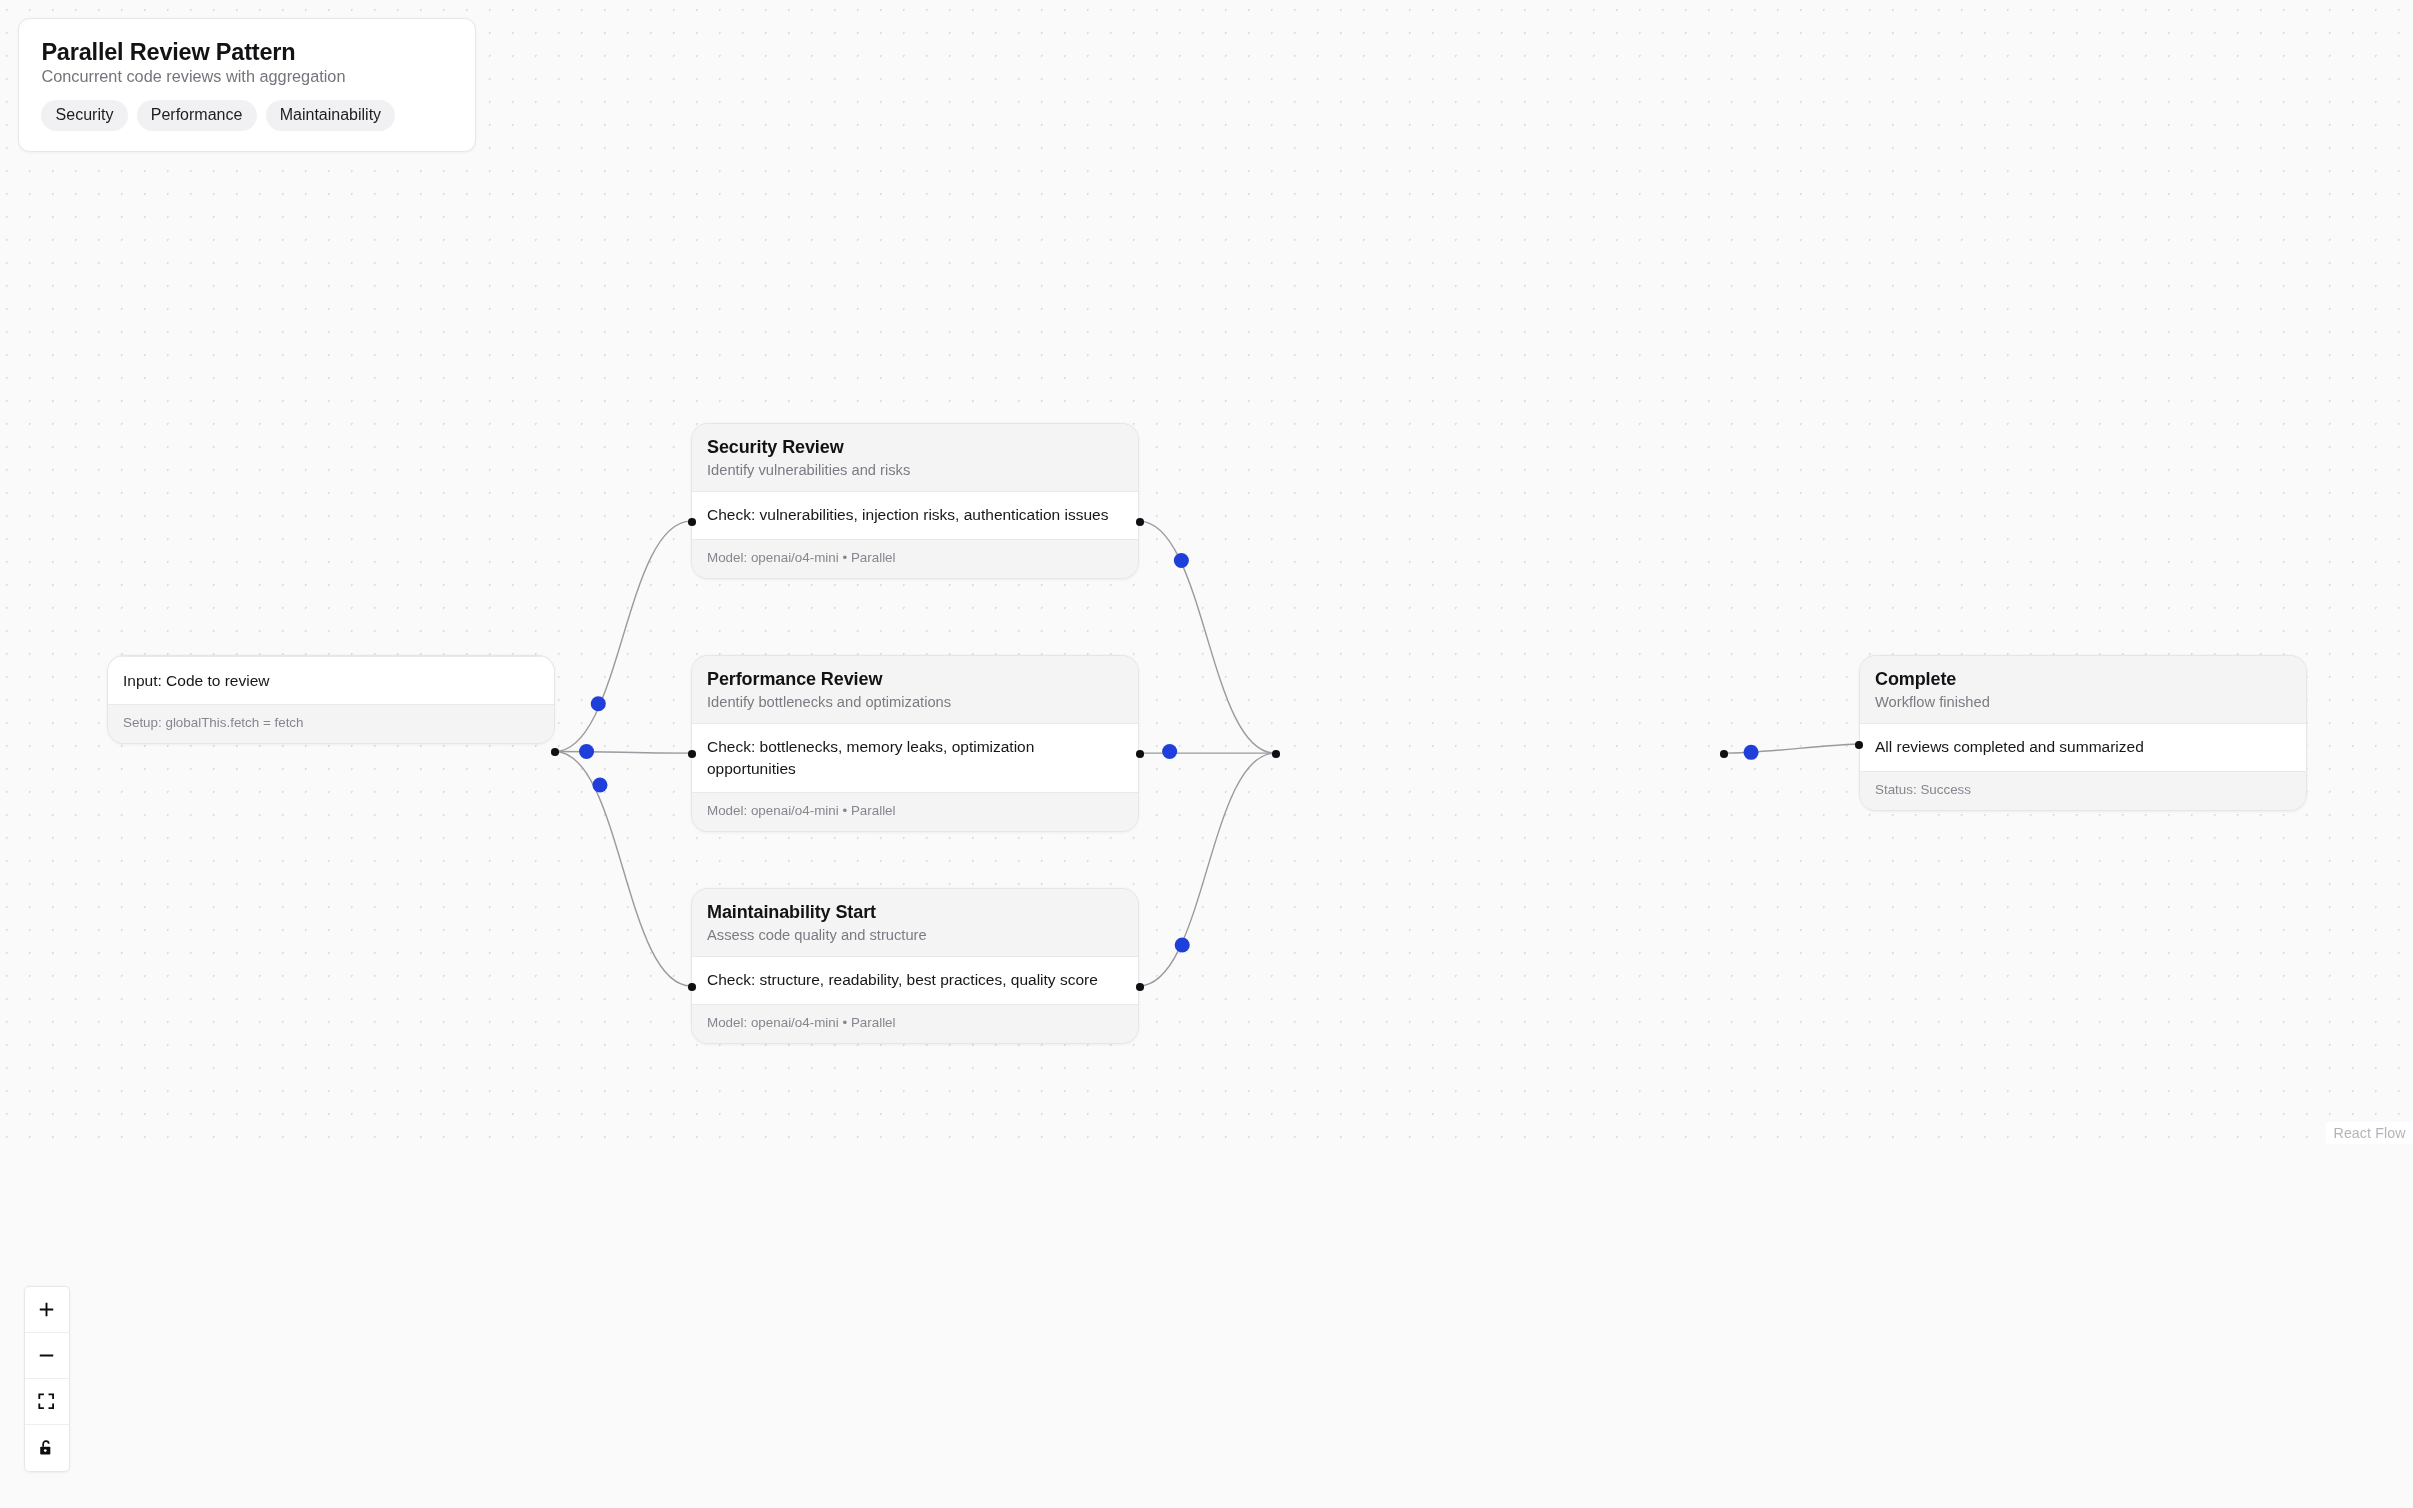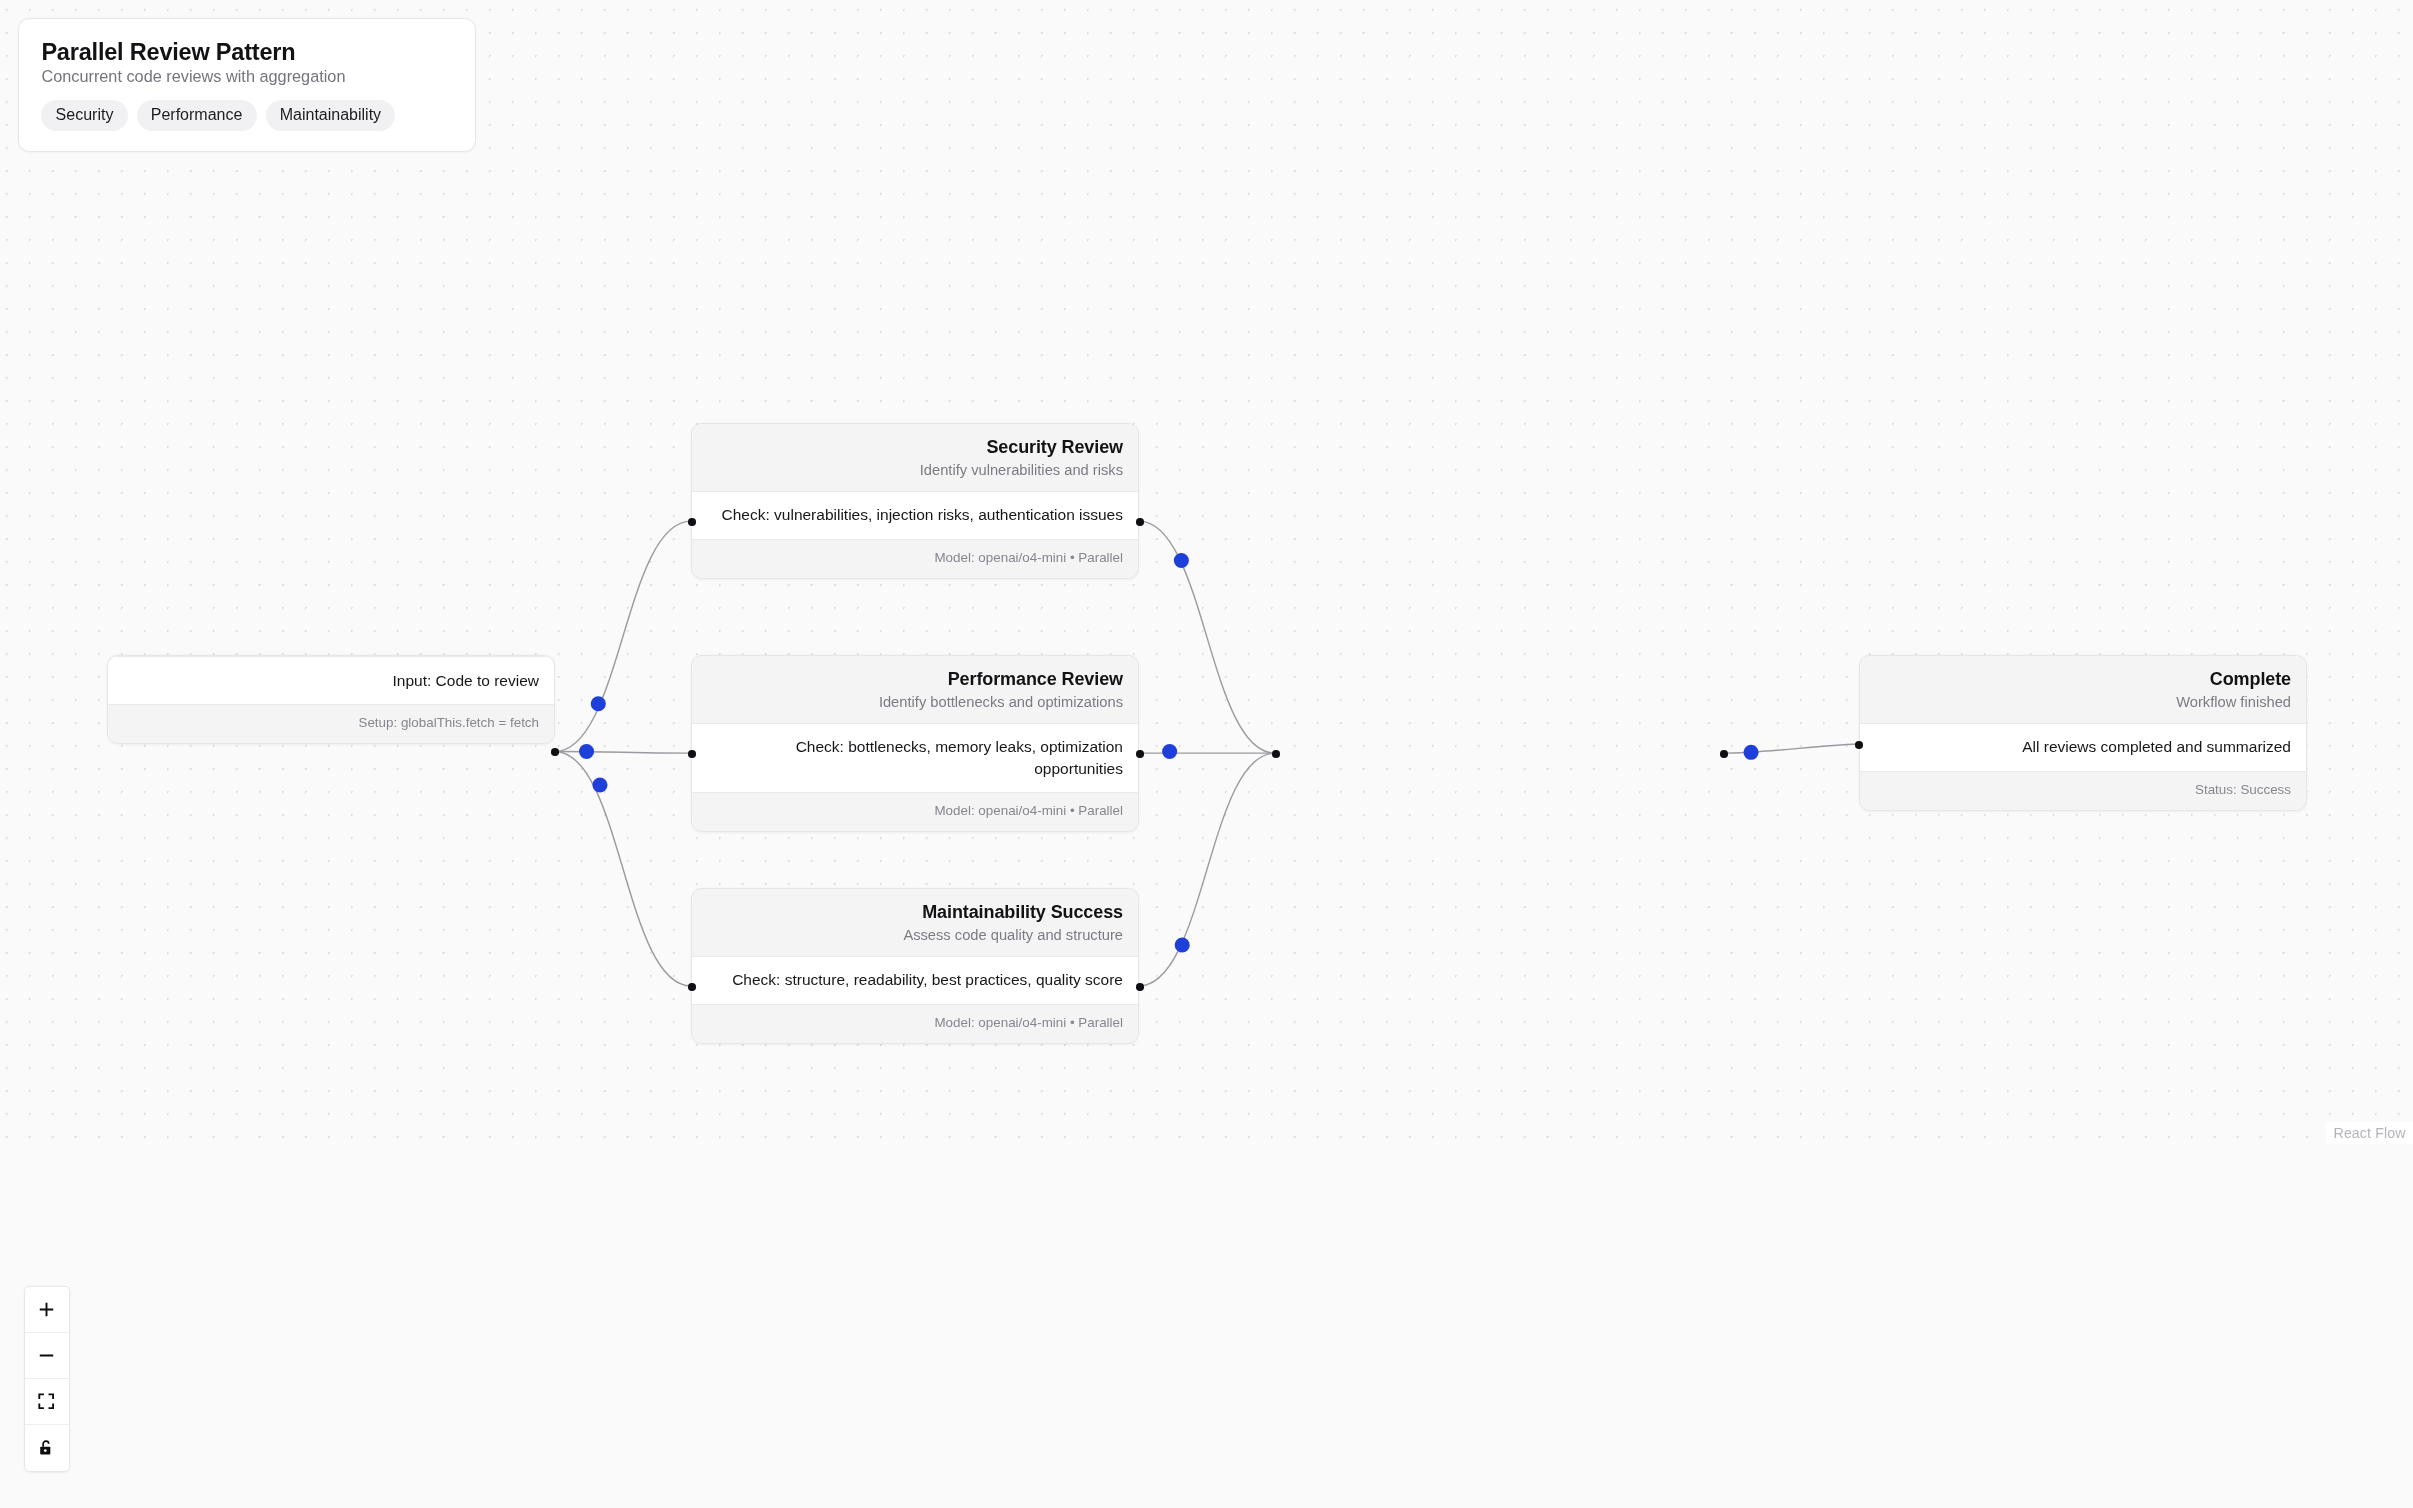--- a/index.html
+++ b/index.html
@@ -46,25 +46,24 @@
     padding: 5.9px 14.2px 6.7px 14.2px;
     font-size: 16px; color: #1d1d20;
     white-space: nowrap; line-height: 1.15;
   }
 
   
   .node {
     position: absolute;
     background: #f4f4f5;
     border: 0.8px solid #e6e6e8;
-    border-radius: 11px;
+    border-radius: 17px;
     box-shadow: 0 0.8px 2.5px rgba(0,0,0,0.05);
     overflow: hidden;
     z-index: 10;
-    text-align: right;
   }
   .node-head { padding: 12.6px 15px 11.7px 15px; background: #f4f4f5; }
   .node-title {
     font-size: 18px; font-weight: 700; color: #131316;
     letter-spacing: -0.1px; line-height: 1.2;
   }
   .node-sub {
     margin-top: 2.5px;
     font-size: 14.7px; color: #7b7b83; line-height: 1.25;
   }
@@ -192,21 +191,21 @@
       <div class="node-sub">Identify bottlenecks and optimizations</div>
     </div>
     <div class="node-body">Check: bottlenecks, memory leaks, optimization opportunities</div>
     <div class="node-foot">Model: openai/o4-mini • Parallel</div>
   </div>
   <div class="handle" style="left:688px; top:750px;"></div>
   <div class="handle" style="left:1136px; top:750px;"></div>
 
   <div class="node" style="left:691px; top:888px; width:448px;">
     <div class="node-head">
-      <div class="node-title">Maintainability Success</div>
+      <div class="node-title">Maintainability Start</div>
       <div class="node-sub">Assess code quality and structure</div>
     </div>
     <div class="node-body">Check: structure, readability, best practices, quality score</div>
     <div class="node-foot">Model: openai/o4-mini • Parallel</div>
   </div>
   <div class="handle" style="left:688px; top:983px;"></div>
   <div class="handle" style="left:1136px; top:983px;"></div>
 
   <div class="handle" style="left:1272px; top:750px;"></div>
   <div class="handle" style="left:1720px; top:750px;"></div>

